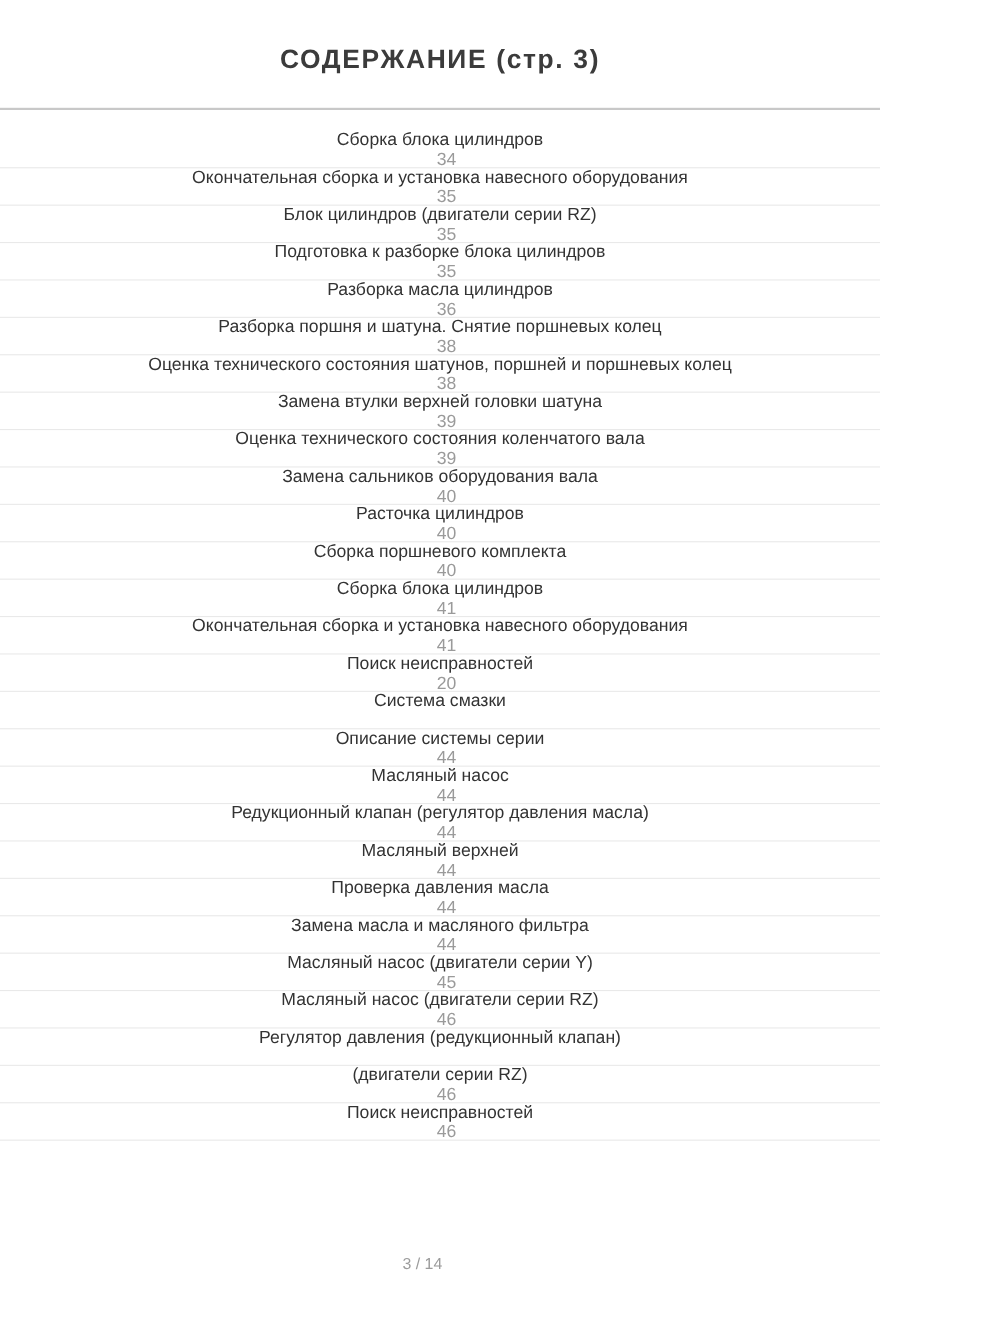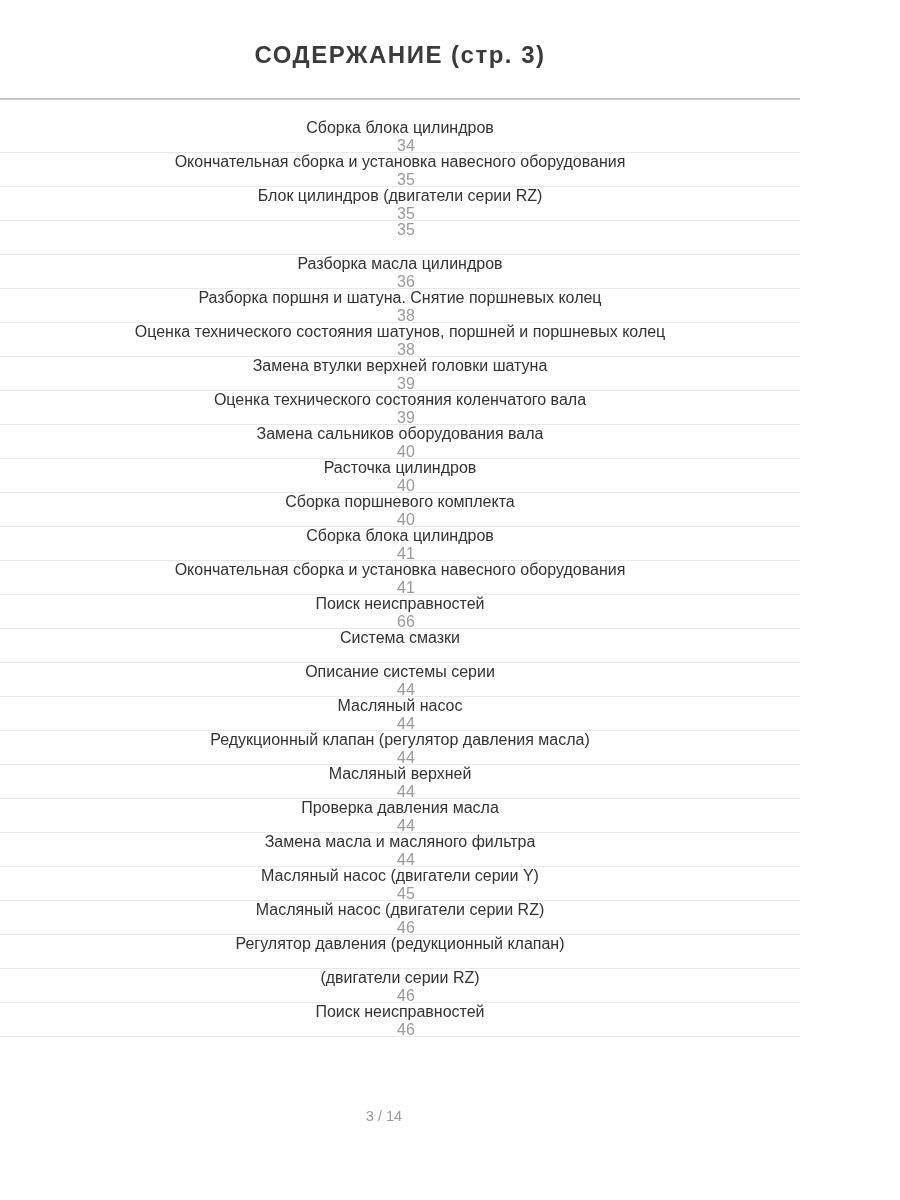--- a/index.html
+++ b/index.html
@@ -51,21 +51,21 @@
     white-space: nowrap;
   }
   .toc-page {
     font-size: 16px;
     color: #9a9a9a;
     padding-left: 12px;
     white-space: nowrap;
   }
   .footer {
     position: absolute;
-    top: 1108px;
+    top: 1142px;
     left: 0;
     width: 100%;
     text-align: center;
     font-size: 14.5px;
     color: #9b9b9b;
   }
 </style>
 </head>
 <body>
 
@@ -83,20 +83,21 @@
     <span class="toc-label">Окончательная сборка и установка навесного оборудования</span>
     <span class="toc-page">35</span>
   </div>
 
   <div class="toc-row">
     <span class="toc-label">Блок цилиндров (двигатели серии RZ)</span>
     <span class="toc-page">35</span>
   </div>
 
   <div class="toc-row">
+    <span class="toc-label">Подготовка к разборке блока цилиндров</span>
     <span class="toc-page">35</span>
   </div>
 
   <div class="toc-row">
     <span class="toc-label">Разборка масла цилиндров</span>
     <span class="toc-page">36</span>
   </div>
 
 
   <div class="toc-row">
@@ -139,21 +140,21 @@
     <span class="toc-page">41</span>
   </div>
 
   <div class="toc-row">
     <span class="toc-label">Окончательная сборка и установка навесного оборудования</span>
     <span class="toc-page">41</span>
   </div>
 
   <div class="toc-row">
     <span class="toc-label">Поиск неисправностей</span>
-    <span class="toc-page">66</span>
+    <span class="toc-page">20</span>
   </div>
 
   <div class="toc-row">
     <span class="toc-label">Система смазки</span>
     <span class="toc-page"></span>
   </div>
 
   <div class="toc-row">
     <span class="toc-label">Описание системы серии</span>
     <span class="toc-page">44</span>

